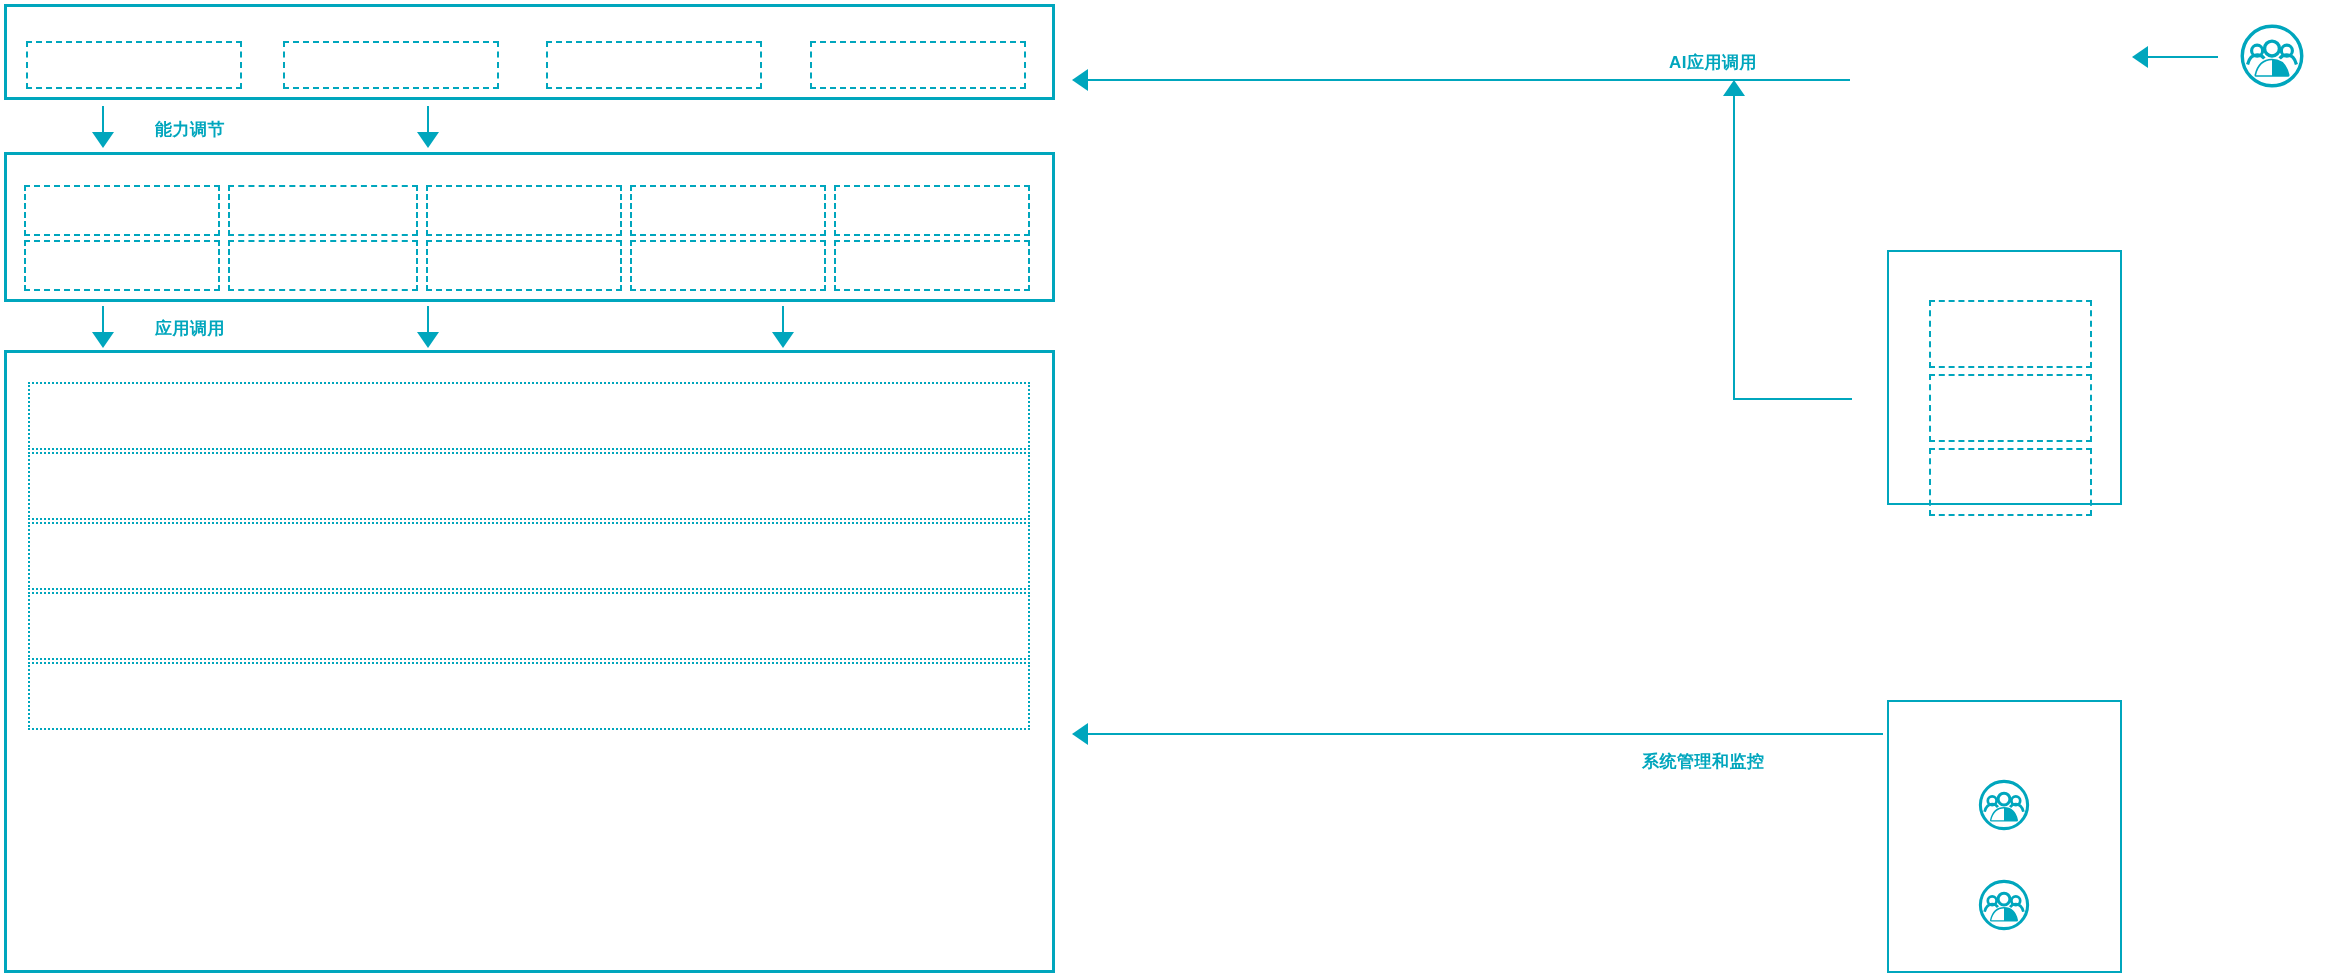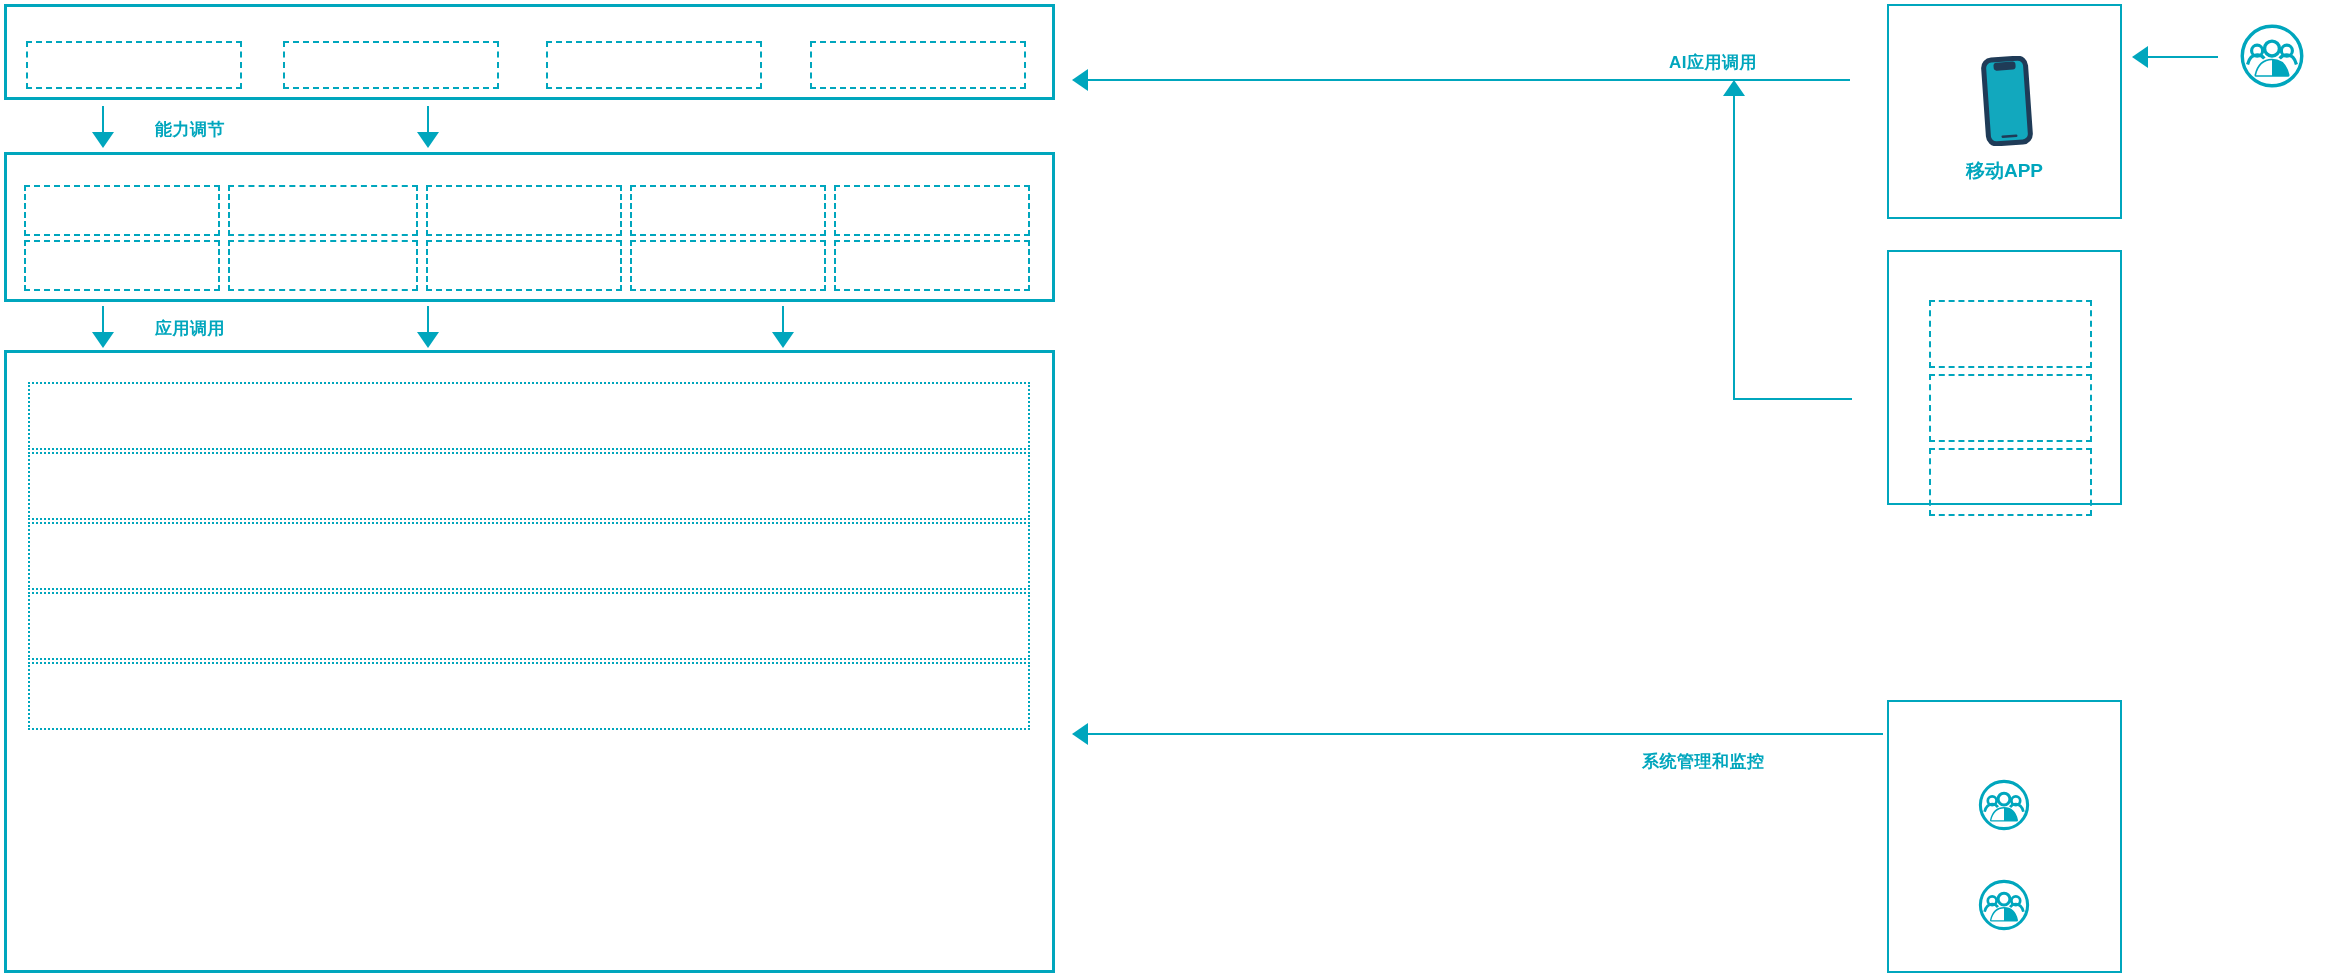--- a/index.html
+++ b/index.html
@@ -184,32 +184,20 @@
 
   <div class="arrow-h" style="left:1088px; top:79px; width:762px;"></div>
   <div class="head-left" style="left:1072px; top:69px;"></div>
 
   <div class="arrow-v" style="left:1733px; top:96px; height:304px;"></div>
   <div class="head-up" style="left:1723px; top:80px;"></div>
   <div class="arrow-h" style="left:1733px; top:398px; width:119px;"></div>
 
   <span class="flow-label" style="left:1669px; top:51px;">AI应用调用</span>
 
-  <div class="panel-thin" style="left:1887px; top:4px; width:235px; height:215px;">
-    <div class="icon-abs" style="left:92px; top:50px;">
-      <svg width="52" height="90" viewBox="0 0 52 90" xmlns="http://www.w3.org/2000/svg">
-        <g transform="rotate(-4 26 45)">
-          <rect x="5" y="3" width="42" height="84" rx="8" ry="8" fill="#12A8BE" stroke="#1F3B57" stroke-width="5"></rect>
-          <path d="M18 6 h16 a3 3 0 0 1 3 3 v2 a3 3 0 0 1 -3 3 h-16 a3 3 0 0 1 -3 -3 v-2 a3 3 0 0 1 3 -3 z" fill="#1F3B57"></path>
-          <rect x="18" y="79" width="16" height="2.5" rx="1.2" fill="#1F3B57"></rect>
-        </g>
-      </svg>
-    </div>
-    <span class="node-label" style="top:152px;">移动APP</span>
-  </div>
 
   <div class="arrow-h" style="left:2148px; top:56px; width:70px;"></div>
   <div class="head-left" style="left:2132px; top:46px;"></div>
 
   <div class="icon-abs" style="left:2238px; top:22px;">
     <svg width="68" height="68" viewBox="0 0 64 64" xmlns="http://www.w3.org/2000/svg">
       <circle cx="32" cy="32" r="28" fill="none" stroke="#00A6BD" stroke-width="3.2"></circle>
       <circle cx="32" cy="25" r="7" fill="none" stroke="#00A6BD" stroke-width="3.2"></circle>
       <circle cx="18" cy="27" r="5.2" fill="none" stroke="#00A6BD" stroke-width="3"></circle>
       <circle cx="46" cy="27" r="5.2" fill="none" stroke="#00A6BD" stroke-width="3"></circle>

